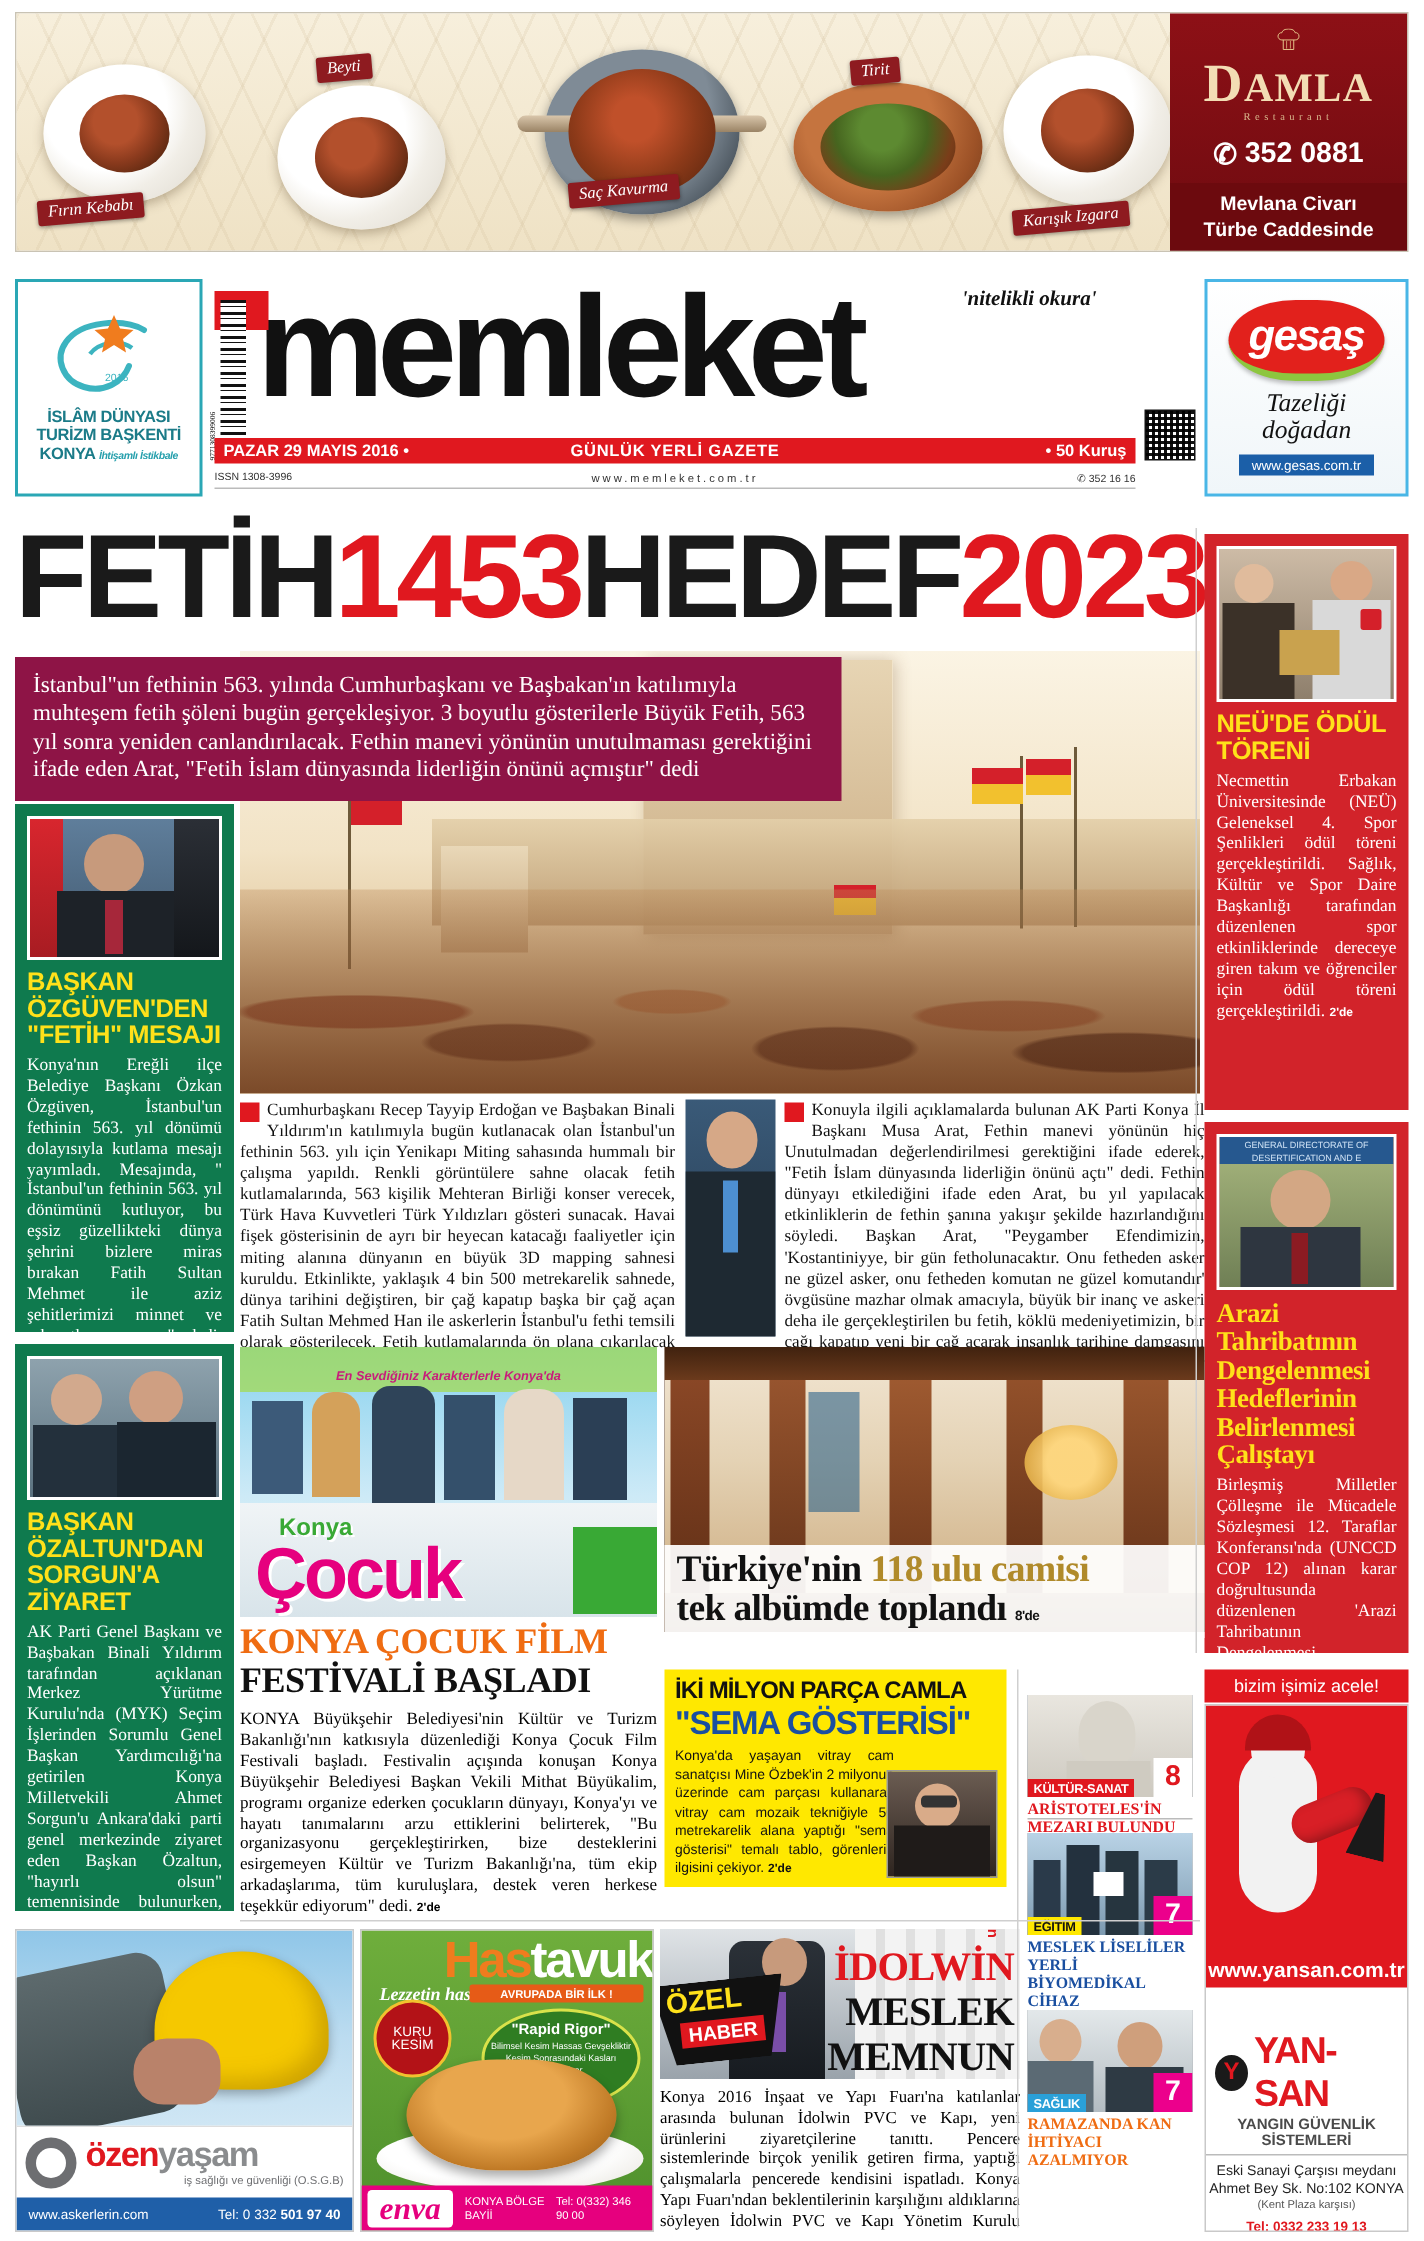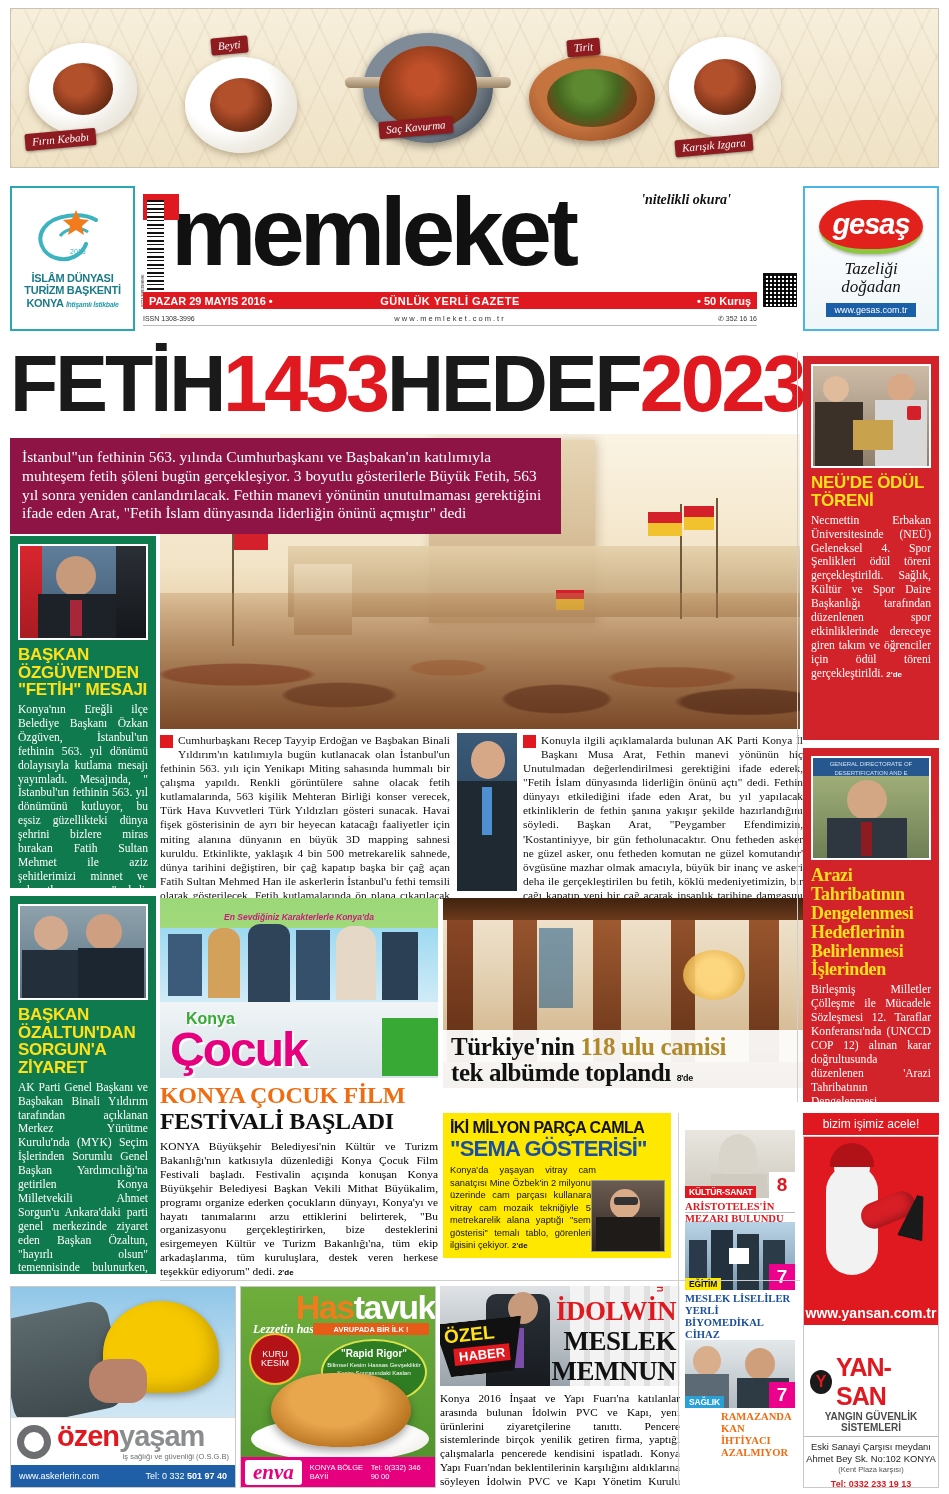--- a/index.html
+++ b/index.html
@@ -204,42 +204,42 @@
   .tag.kultur{ background:#e0181f; }
   .tag.egitim{ background:#ffe800; color:#111; }
   .tag.saglik{ background:#2aa0d8; }
   .pagenum{ position:absolute; right:0; bottom:0; width:26px; height:26px; background:#ec008c;
       color:#fff; font-family:"Liberation Sans",sans-serif; font-weight:bold; font-size:19px;
       display:flex; align-items:center; justify-content:center; }
   .pagenum.white{ background:#fff; color:#e0181f; }
   .teaser-txt{ font-family:"Liberation Serif",serif; font-weight:bold; font-size:10.6px;
       line-height:1.14; margin-top:3px; }
   .teaser-txt.red{ color:#e0181f; } .teaser-txt.blue{ color:#1a4fa0; }
-  .teaser-txt.orange{ color:#ef6c12;margin-left:36px; }
+  .teaser-txt.orange{ color:#ef6c12; }
   .hr-thin{ position:absolute; left:685px; width:110px; height:1px; background:#bbb; }
 
   
   .ad-ozen{ position:absolute; left:10px; top:1286px; width:226px; height:202px;
       border:1px solid #c9c9c9; overflow:hidden; background:#fff; }
   .ad-ozen-img{ height:130px; background:linear-gradient(#8fc6e8 0%,#bcdcf0 55%,#cfe6f4 100%);
       position:relative; overflow:hidden;}
   .helmet{ position:absolute; right:16px; top:14px; width:116px; height:92px; background:#f5c800;
       border-radius:56% 56% 46% 46%/64% 64% 36% 36%;
       box-shadow:inset -8px -6px 14px rgba(160,120,0,.45), 0 3px 7px rgba(0,0,0,.3);}
   .sleeve{ position:absolute; left:-6px; top:22px; width:112px; height:108px;
       background:linear-gradient(#5d6a6d,#3e4a4d); border-radius:18px; transform:rotate(-12deg);}
   .hand{ position:absolute; left:78px; top:72px; width:58px; height:44px; background:#b9826a;
       border-radius:22px 18px 16px 20px; }
   .ozen-logo{ height:48px; display:flex; align-items:center; gap:6px; padding:4px 6px;
       border-top:1px solid #ddd; }
   .ozen-gear{ width:34px; height:34px; border-radius:50%; background:#6d6e71; position:relative;}
   .ozen-gear::after{ content:""; position:absolute; inset:7px; border-radius:50%; background:#fff;}
   .ozen-heart{ position:absolute; left:9px; top:9px; width:16px; height:16px; background:#c8102e;
       clip-path:polygon(50% 100%,0 38%,12% 10%,32% 6%,50% 24%,68% 6%,88% 10%,100% 38%);}
-  .ozen-name{ font-family:"Liberation Sans",sans-serif; font-weight:bold; font-size:29px;
+  .ozen-name{ font-family:"Liberation Sans",sans-serif; font-weight:bold; font-size:23px;
       letter-spacing:-1px; line-height:1;}
   .ozen-name .o{ color:#e0181f; } .ozen-name .y{ color:#8a8c8e; }
   .ozen-sub{ font-family:"Liberation Sans",sans-serif; font-size:7.5px; color:#6d6e71;
       text-align:right; margin-top:1px; }
   .ozen-bar{ height:22px; background:#1f5fa8; color:#fff; display:flex; align-items:center;
       justify-content:space-between; padding:0 8px; font-family:"Liberation Sans",sans-serif;
       font-size:9px; }
 
   .ad-has{ position:absolute; left:240px; top:1286px; width:196px; height:202px;
       border:1px solid #c9c9c9; background:linear-gradient(#6fae3c,#4d8f2c); overflow:hidden;}
@@ -346,20 +346,39 @@
 
       <div class="dish pan" style="left:352px; top:24px;  width:130px; height:110px;"></div>
       <div class="dishlabel" style="left:368px; top:110px;">Saç Kavurma</div>
 
       <div class="dish clay" style="left:518px; top:46px;  width:126px; height:86px;"></div>
       <div class="dishlabel" style="left:556px; top:30px;">Tirit</div>
 
       <div class="dish plate" style="left:658px; top:28px;  width:112px; height:100px;"></div>
       <div class="dishlabel" style="left:664px; top:128px;">Karışık Izgara</div>
     </div>
+    <div class="topad-brand">
+      <svg class="chef-hat" viewBox="0 0 48 50">
+        <path d="M10 24c-5 0-8-4-8-8s4-8 8-7c1-5 6-8 14-8s13 3 14 8c4-1 8 2 8 7s-3 8-8 8z" fill="none" stroke="#e8c98e" stroke-width="2"></path>
+        <path d="M13 24v20h22V24" fill="none" stroke="#e8c98e" stroke-width="2"></path>
+        <path d="M20 26v16M28 26v16" stroke="#e8c98e" stroke-width="1.5"></path>
+      </svg>
+      <div class="damla-name">
+        <b>D</b><b>AMLA</b>
+      </div>
+      <div class="damla-sub">Restaurant</div>
+      <div class="damla-phone">
+        <span>✆</span>
+        <span>352 0881</span>
+      </div>
+      <div class="damla-addr">
+        <div>Mevlana Civarı</div>
+        <div>Türbe Caddesinde</div>
+      </div>
+    </div>
   </div>
 
   <div class="masthead">
 
     <div class="mh-left">
       <svg class="konya-mark" viewBox="0 0 86 62">
         <path d="M66 12c-14-8-42-6-52 8-8 11-2 26 12 30 13 4 26-3 30-14" fill="none" stroke="#3cb4c0" stroke-width="4" stroke-linecap="round"></path>
         <path d="M30 28c6-8 20-10 28-4" fill="none" stroke="#3cb4c0" stroke-width="3"></path>
         <path d="M46 2l4 9 9 1-7 6 2 9-8-5-8 5 2-9-7-6 9-1z" fill="#f07c1e"></path>
         <text x="40" y="46" font-size="7" fill="#3cb4c0" font-family="Liberation Sans, sans-serif">2016</text>
@@ -475,21 +494,21 @@
   </div>
 
   <div class="redbox" style="top:748px; height:354px;">
     <div class="rb-photo">
       <div style="position:absolute;inset:0;background:linear-gradient(#a9b87f,#6f7f55)"></div>
       <div style="position:absolute;left:0;top:0;width:100%;height:18px;background:#26588f;color:#cfe2f5;font-size:6px;text-align:center;font-family:'Liberation Sans',sans-serif;line-height:9px;padding-top:2px;">GENERAL DIRECTORATE OF<br>DESERTIFICATION AND E</div>
       <div style="position:absolute;left:34px;top:22px;width:40px;height:40px;border-radius:50%;background:#d3a784"></div>
       <div style="position:absolute;left:14px;top:60px;width:80px;height:44px;background:#2e3640"></div>
       <div style="position:absolute;left:48px;top:64px;width:11px;height:34px;background:#8c1b22"></div>
     </div>
-    <div class="rb-title serif">Arazi Tahribatının Dengelenmesi Hedeflerinin Belirlenmesi İşlerinden</div>
+    <div class="rb-title serif">Arazi Tahribatının Dengelenmesi Hedeflerinin Belirlenmesi Çalıştayı</div>
     <div class="rb-body">
       <span>Birleşmiş Milletler Çölleşme ile Mücadele Sözleşmesi 12. Taraflar Konferansı'nda (UNCCD COP 12) alınan karar doğrultusunda düzenlenen 'Arazi Tahribatının Dengelenmesi Hedeflerinin Belirlenmesi Çalıştayı', Konya'da başladı.</span>
       <span class="pagref">3'te</span>
     </div>
   </div>
 
   <div class="art" style="left:160px; top:733px; width:290px;">
     <span class="redmark"></span>
     <span>Cumhurbaşkanı Recep Tayyip Erdoğan ve Başbakan Binali Yıldırım'ın katılımıyla bugün kutlanacak olan İstanbul'un fethinin 563. yılı için Yenikapı Miting sahasında hummalı bir çalışma yapıldı. Renkli görüntülere sahne olacak fetih kutlamalarında, 563 kişilik Mehteran Birliği konser verecek, Türk Hava Kuvvetleri Türk Yıldızları gösteri sunacak. Havai fişek gösterisinin de ayrı bir heyecan katacağı faaliyetler için miting alanına dünyanın en büyük 3D mapping sahnesi kuruldu. Etkinlikte, yaklaşık 4 bin 500 metrekarelik sahnede, dünya tarihini değiştiren, bir çağ kapatıp başka bir çağ açan Fatih Sultan Mehmed Han ile askerlerin İstanbul'u fethi temsili olarak gösterilecek. Fetih kutlamalarında ön plana çıkarılacak konu ise Fetih 1453, Hedef 2023 olarak planlandı.</span>
   </div>

